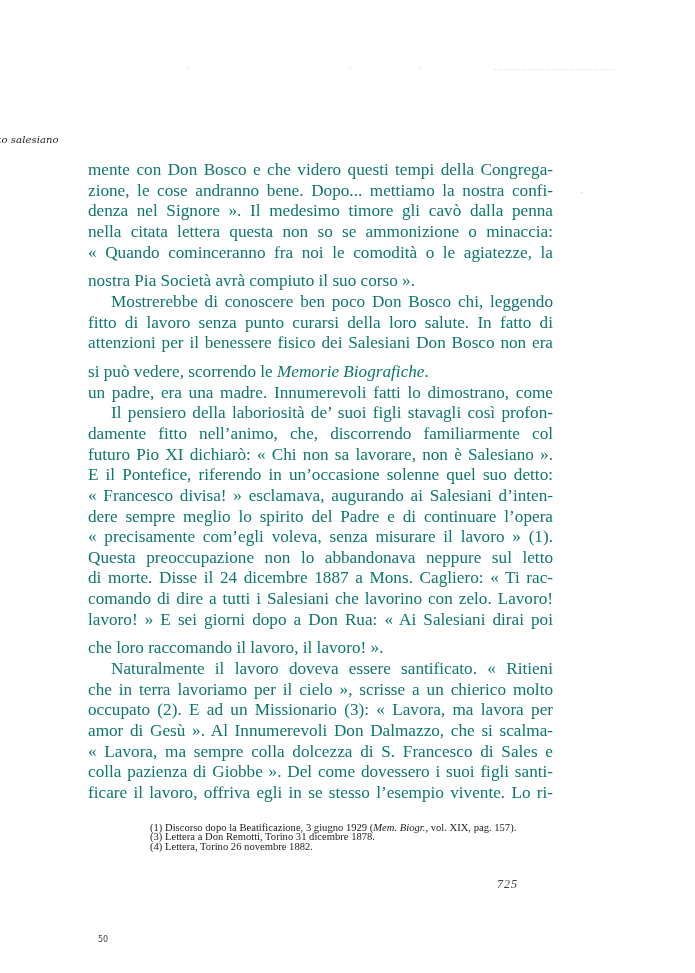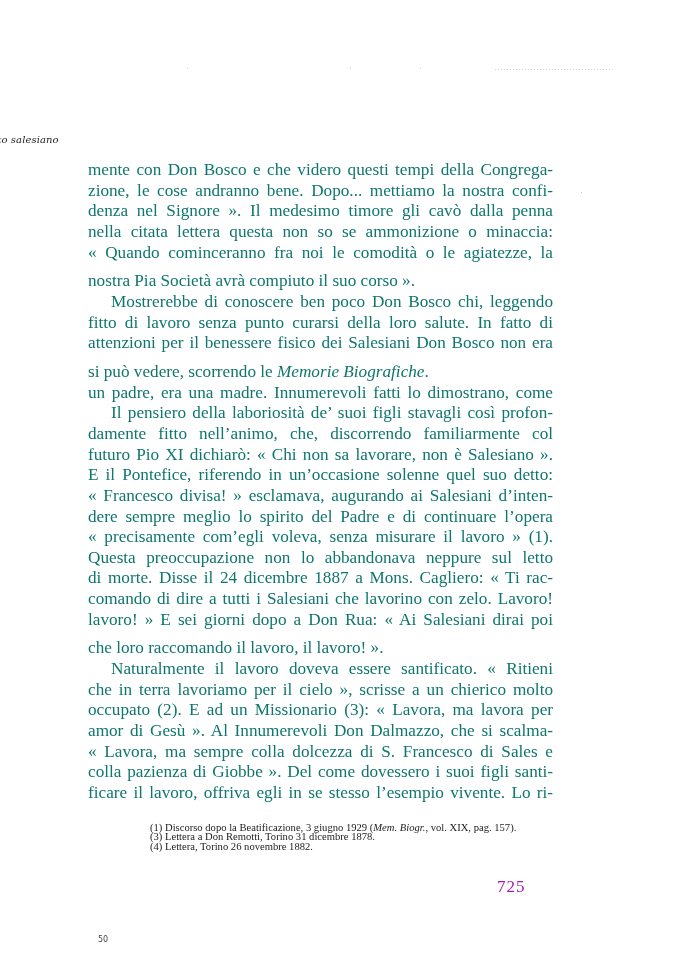--- a/index.html
+++ b/index.html
@@ -19,21 +19,21 @@
   .line.last { text-align-last: left; margin-top: 8px; }
   .line.indent { padding-left: 23px; }
   .it { font-style: italic; }
   .footnotes {
     position: absolute; left: 110px; top: 823px; width: 470px;
     font-family: "Liberation Serif", serif; font-size: 10.6px; line-height: 9.3px; color: #1a1a1a; margin-left: 40px;
   }
   .fn { display: block; white-space: nowrap; height: 9.3px; }
   .page-number {
     position: absolute; left: 497px; top: 877px;
-    font-family: "Liberation Serif", serif; font-size: 17px; color: #a21caf; letter-spacing: 1px;
+    font-family: "Liberation Serif", serif; font-style: italic; font-size: 12px; color: #404040; letter-spacing: 1px;
   }
   .scan-number {
     position: absolute; left: 98px; top: 935px;
     font-family: "DejaVu Sans", sans-serif; font-size: 8px; color: #444;
   }
   .speck { position: absolute; width: 1px; height: 1px; background: #c8c8c8; }
 </style>
 </head>
 <body>
 

